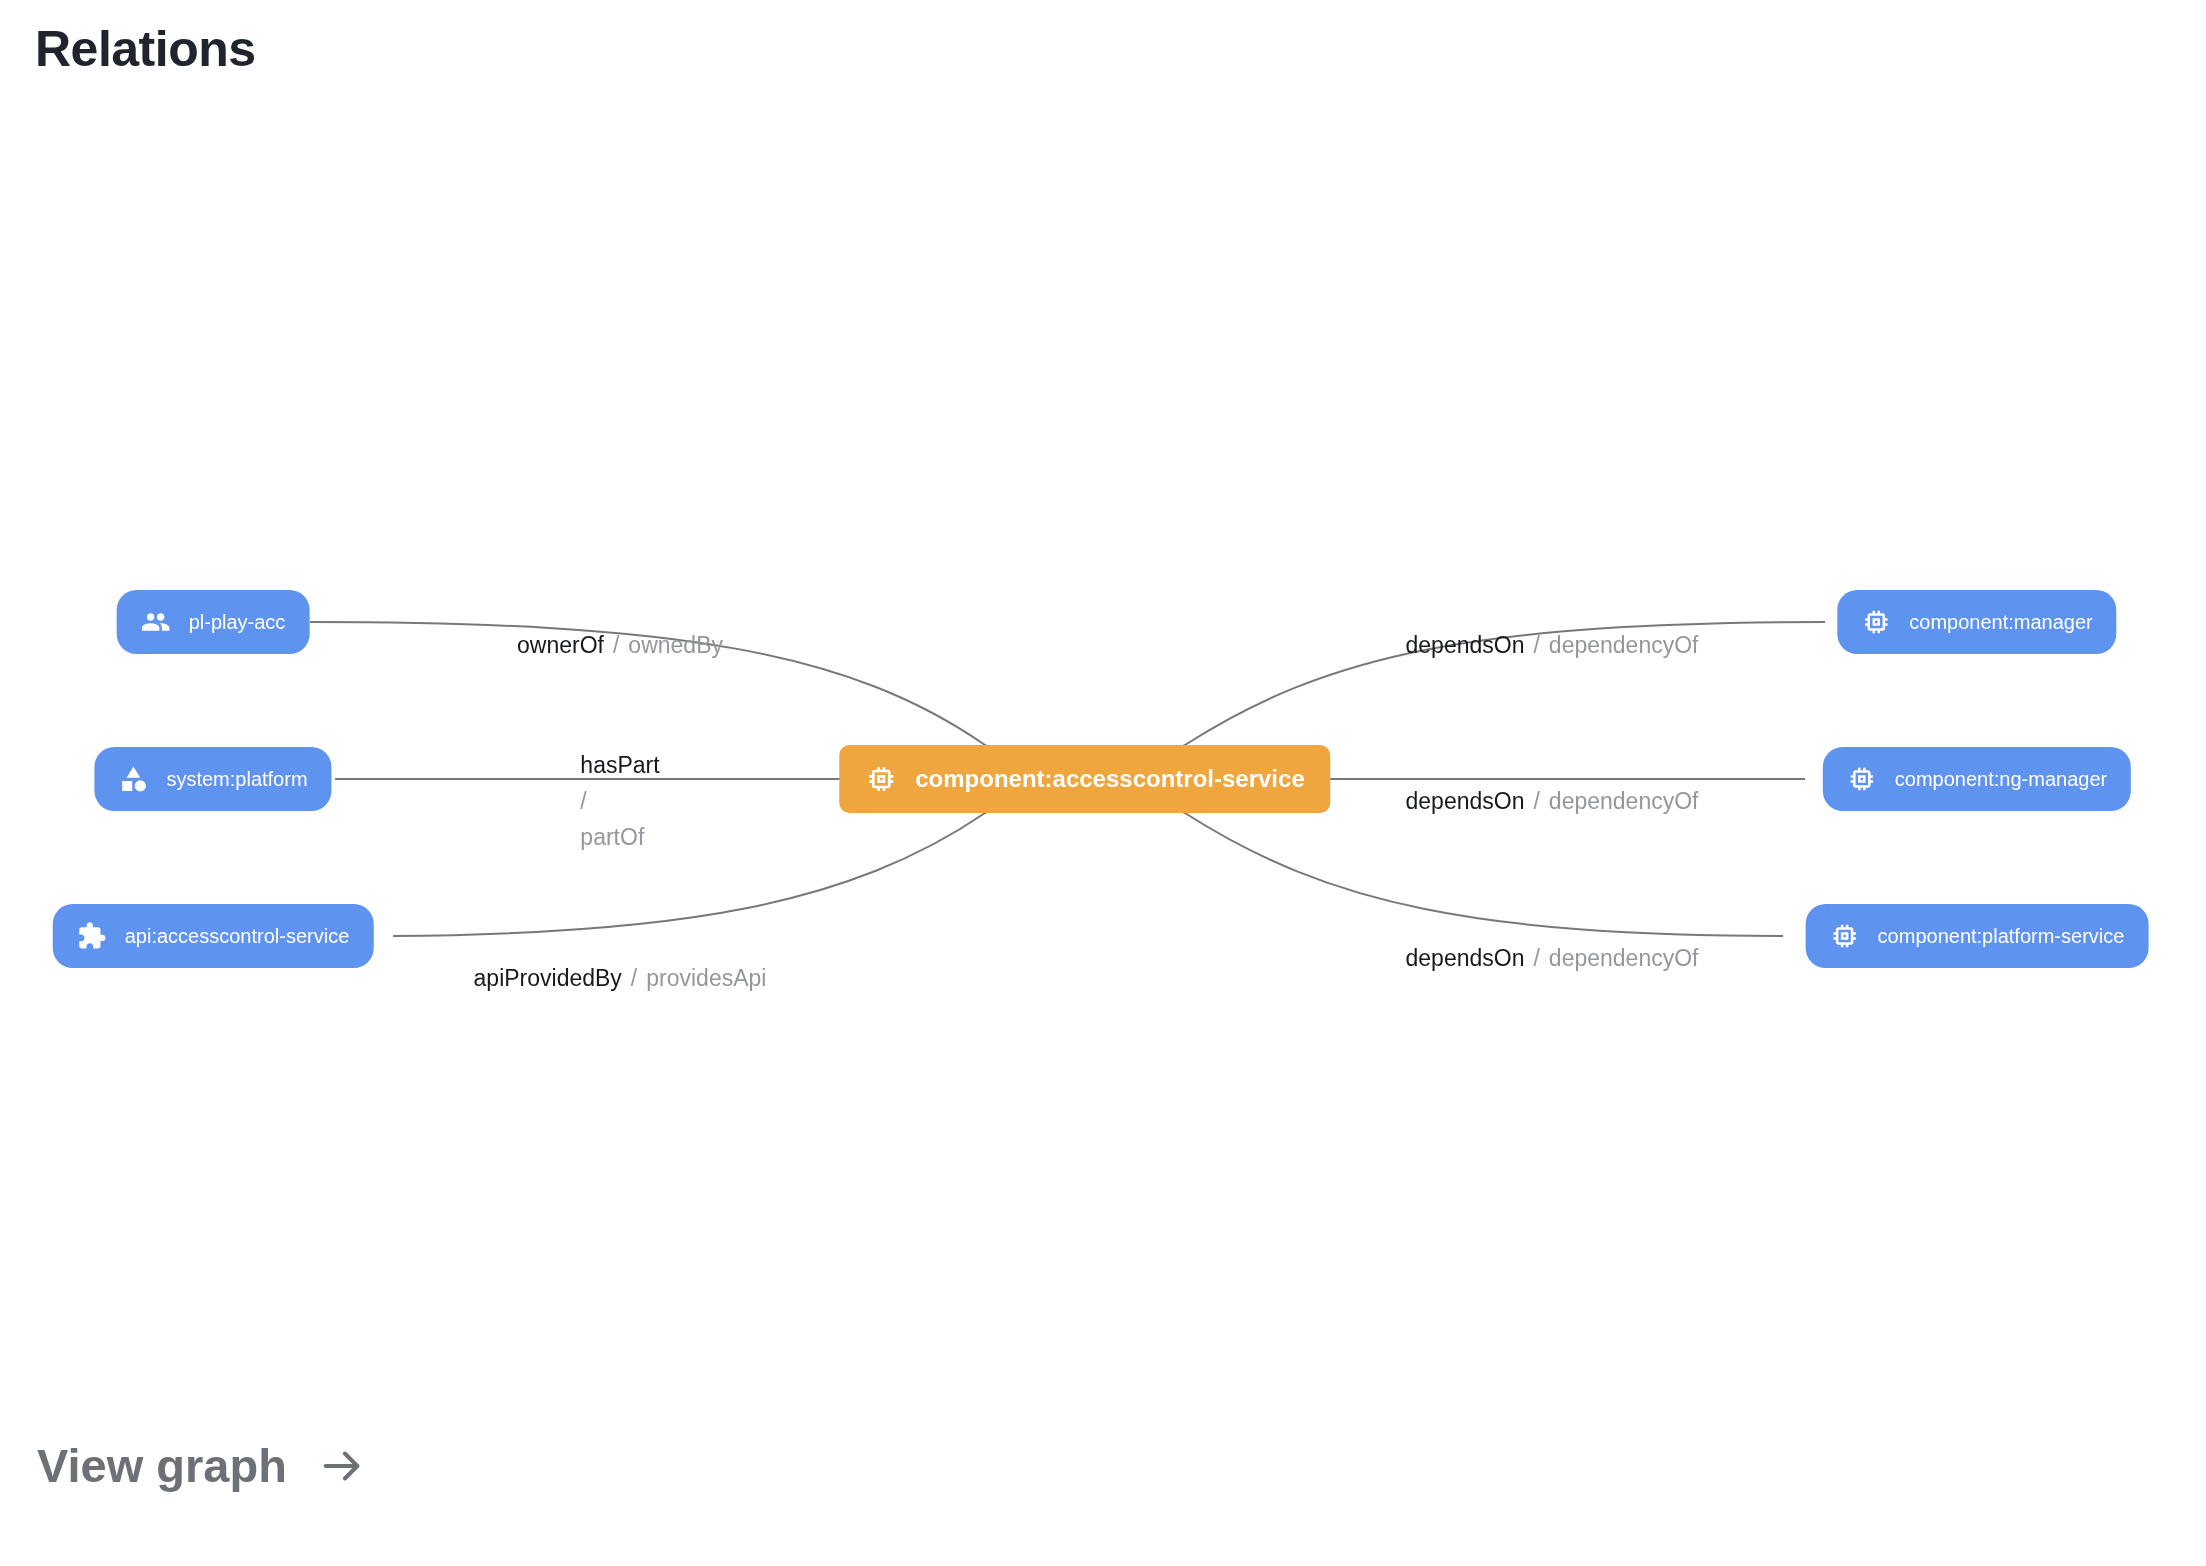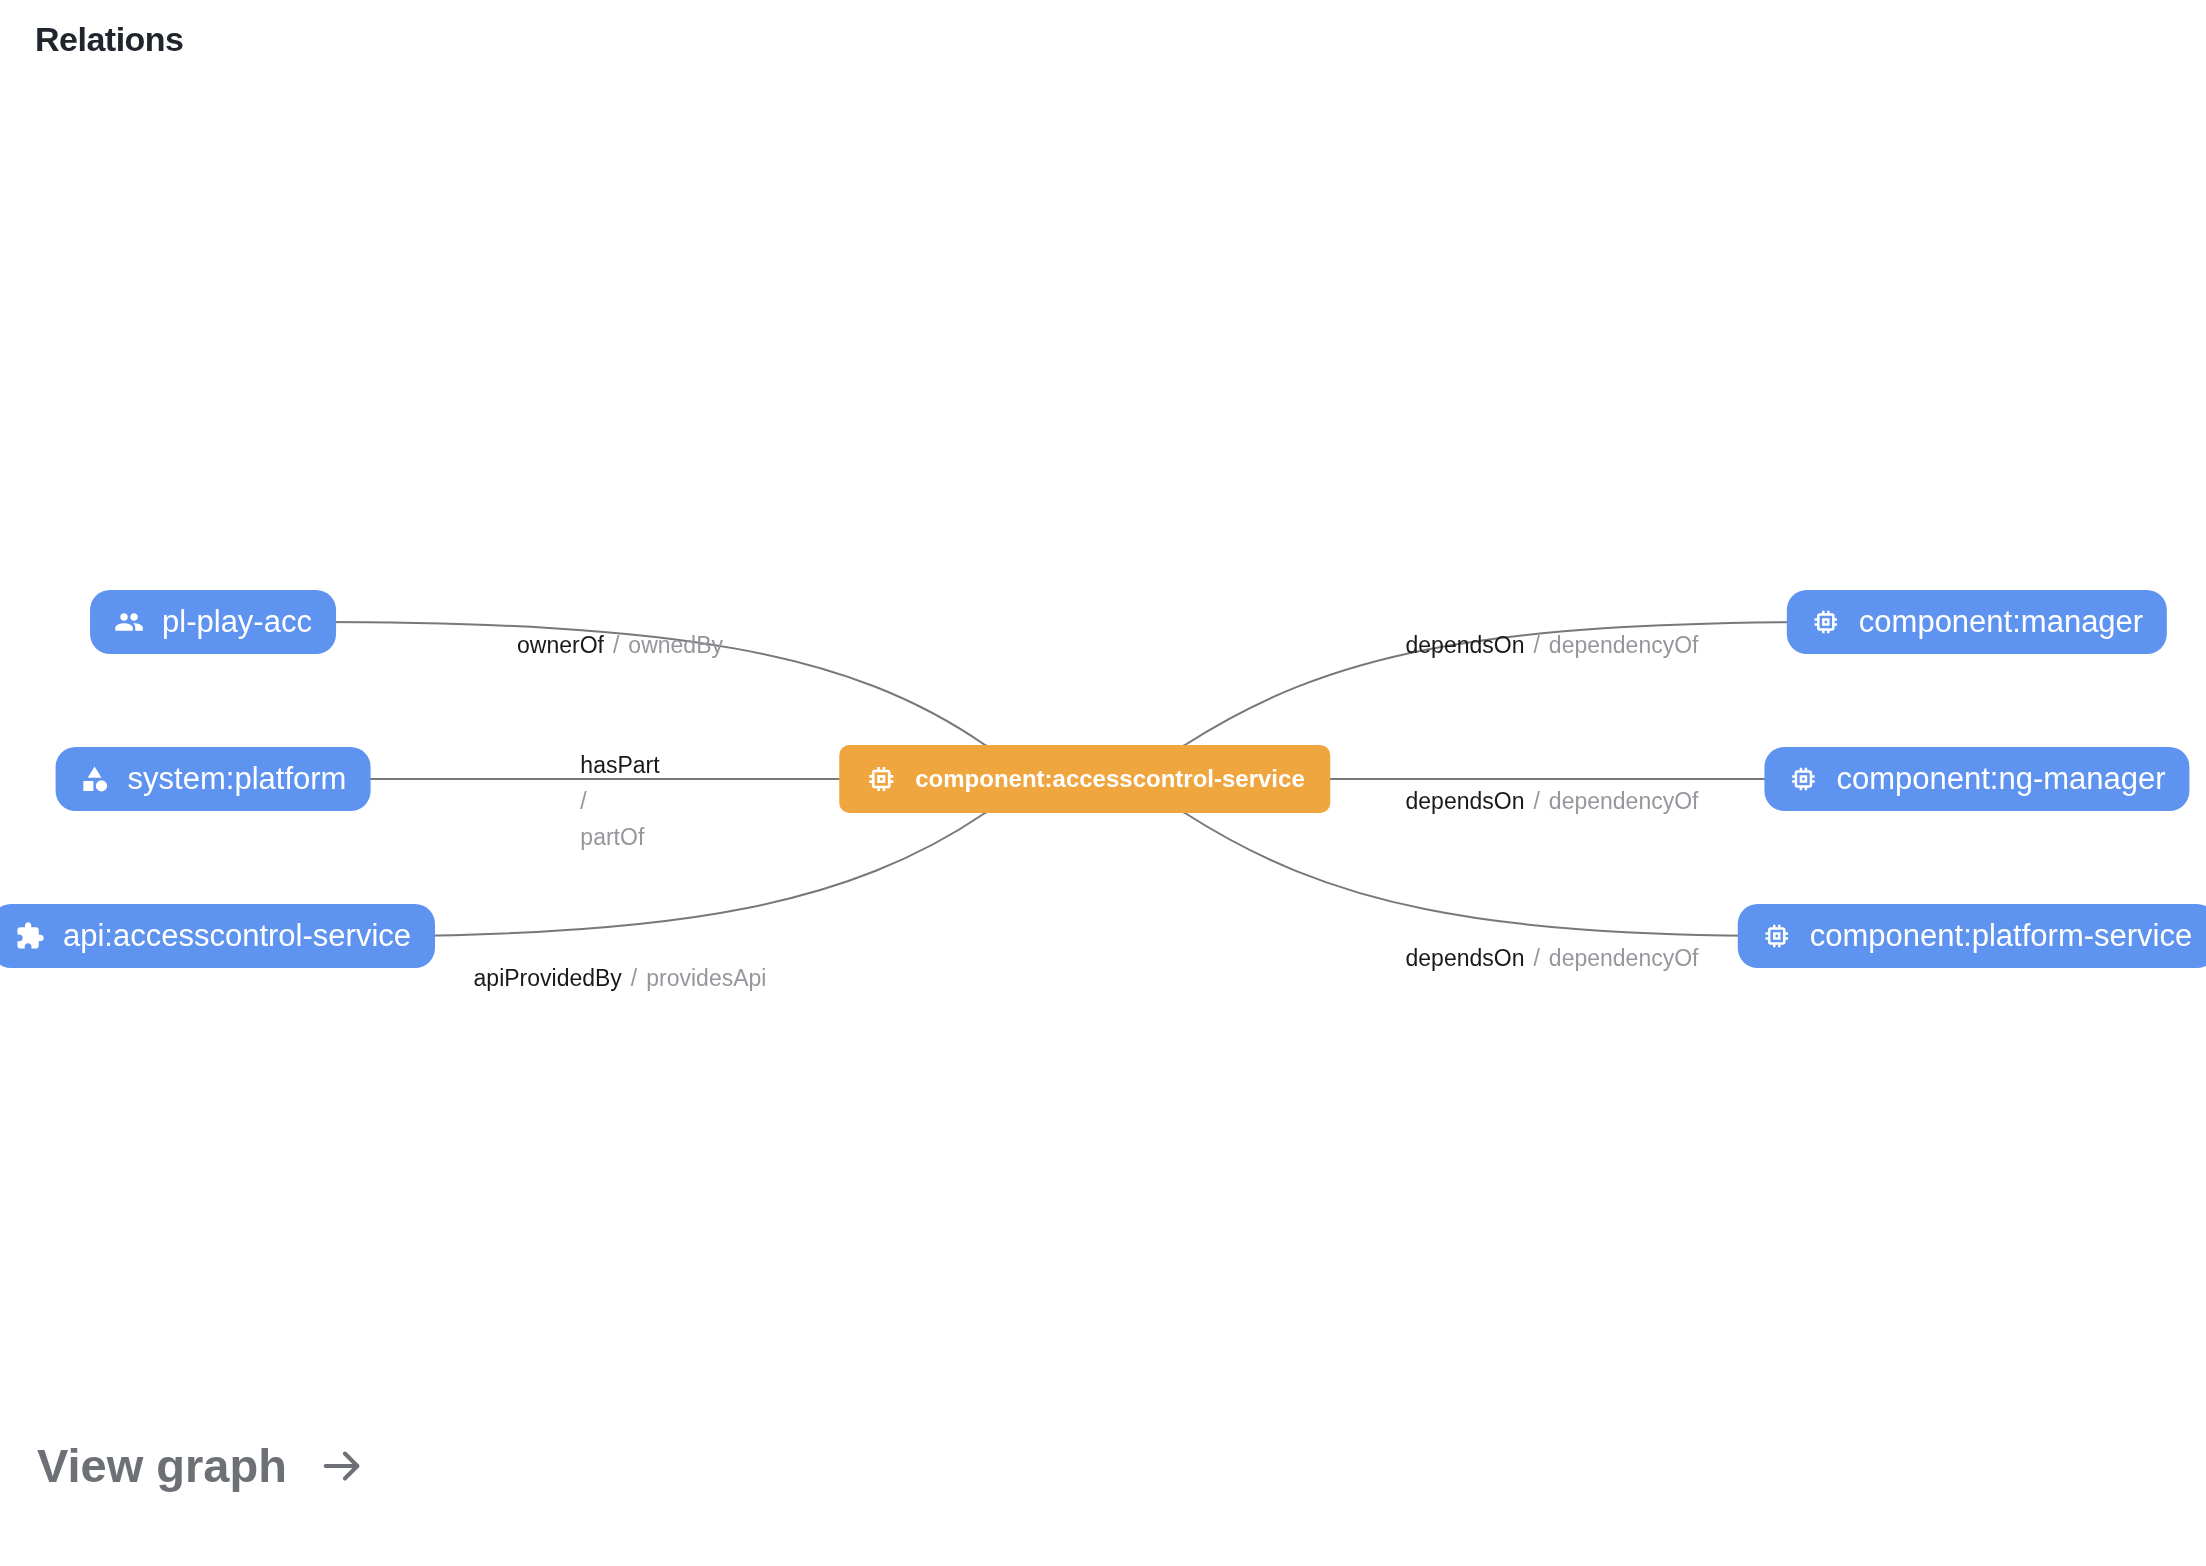--- a/index.html
+++ b/index.html
@@ -10,33 +10,33 @@
     --inverse-text:#95979C;
     --title-color:#20242C;
     --footer-color:#6D7075;
   }
   *{box-sizing:border-box;}
   body{margin:0;background:#ffffff;font-family:"Liberation Sans", sans-serif;}
   .stage{position:relative;width:2206px;height:1566px;background:#ffffff;overflow:hidden;}
 
   .page-title{
     position:absolute;left:35px;top:20px;margin:0;
-    font-size:34px;font-weight:700;color:var(--title-color);
+    font-size:50px;font-weight:700;color:var(--title-color);
     letter-spacing:-0.5px;
   }
 
   svg.edges{position:absolute;left:0;top:0;width:2206px;height:1566px;z-index:1;}
   svg.edges path{fill:none;stroke:var(--edge-line);stroke-width:2px;}
 
   .node{
     position:absolute;z-index:2;transform:translate(-50%,-50%);
     display:inline-flex;align-items:center;gap:18px;
     height:64px;padding:4px 24px;border-radius:20px;
     background:var(--node-blue);color:#ffffff;
-    font-size:31px;white-space:nowrap;cursor:pointer;
+    font-size:20px;white-space:nowrap;cursor:pointer;
   }
   .node .nicon{width:30px;height:30px;flex:0 0 auto;fill:#ffffff;}
   .node.center{
     background:var(--node-orange);height:68px;border-radius:10px;
     font-weight:700;padding:0 26px;font-size:24px;
   }
   .node.center .nicon{width:32px;height:32px;}
 
   .rel-label{
     position:absolute;z-index:3;transform:translate(-50%,-50%);

